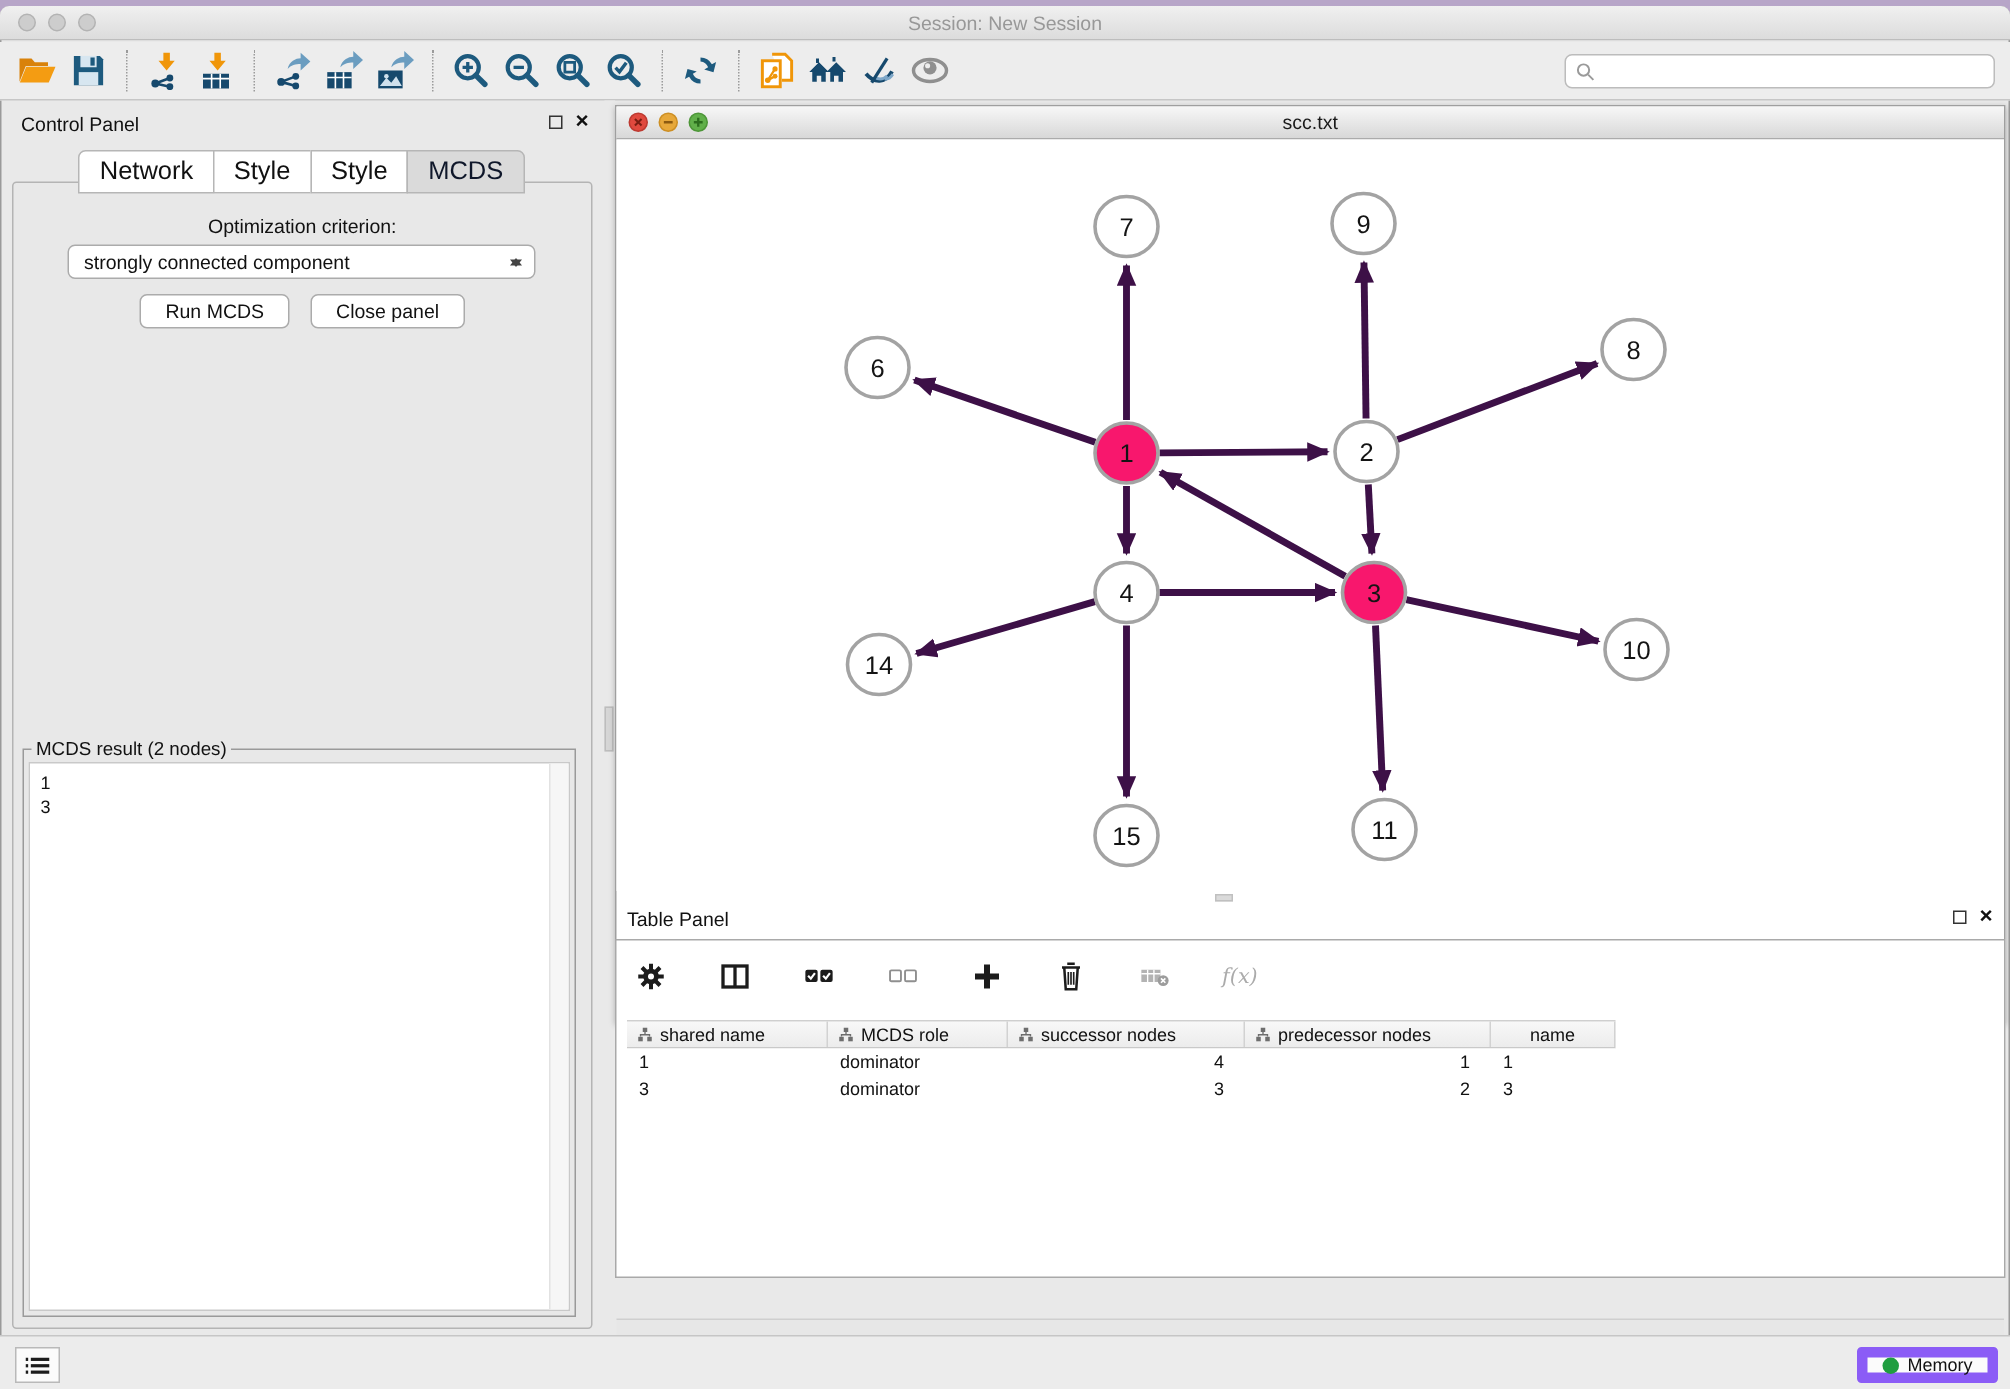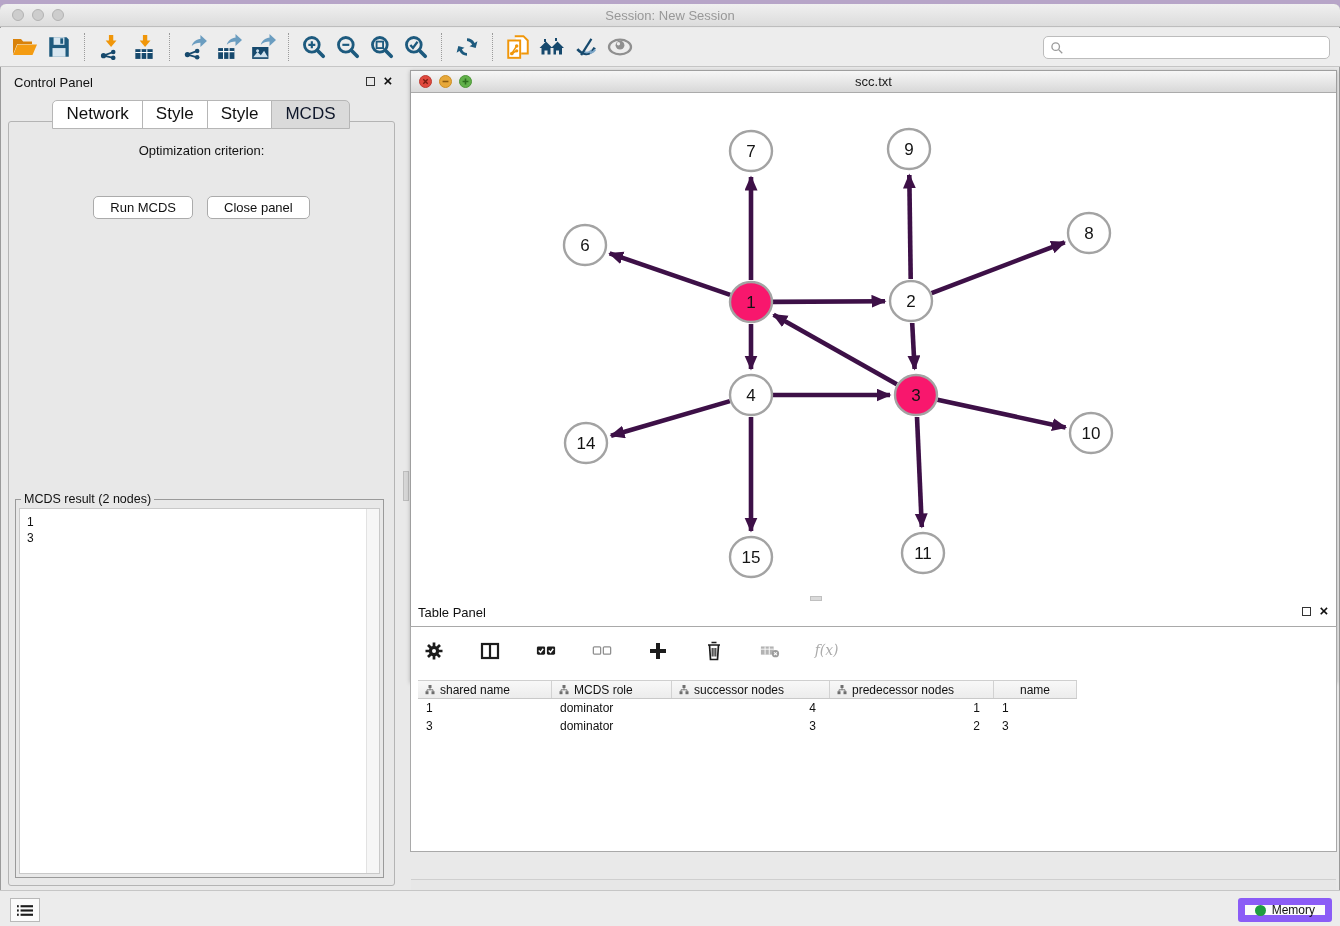--- a/index.html
+++ b/index.html
@@ -259,20 +259,24 @@
         </span>
     </div>
     <div class="ctrl-tabs" id="control-tabs">
         <div class="tab">Network</div>
         <div class="tab">Style</div>
         <div class="tab">Style</div>
         <div class="tab active">MCDS</div>
       </div>
     <div class="ctrl-body">
       <div class="opt-label">Optimization criterion:</div>
+      <div class="dropdown">
+        <span>strongly connected component</span>
+        <span class="dd-stepper"></span>
+      </div>
       <div class="btn-row">
         <button class="mac-btn">Run MCDS</button>
         <button class="mac-btn">Close panel</button>
       </div>
       <div class="result-box">
         <span class="result-legend">MCDS result (2 nodes)</span>
         <div class="result-area" id="result-area">
           <div class="result-scroll"></div>
         <div>1</div>
             <div>3</div>

